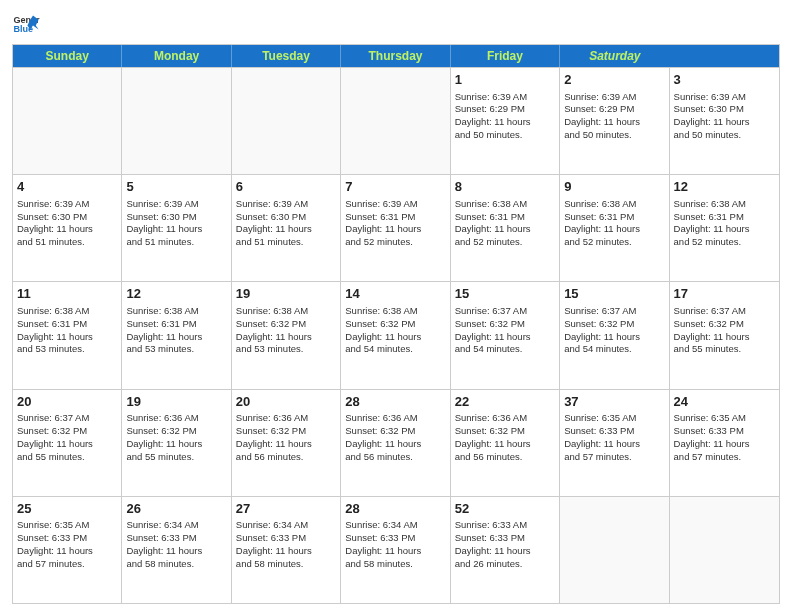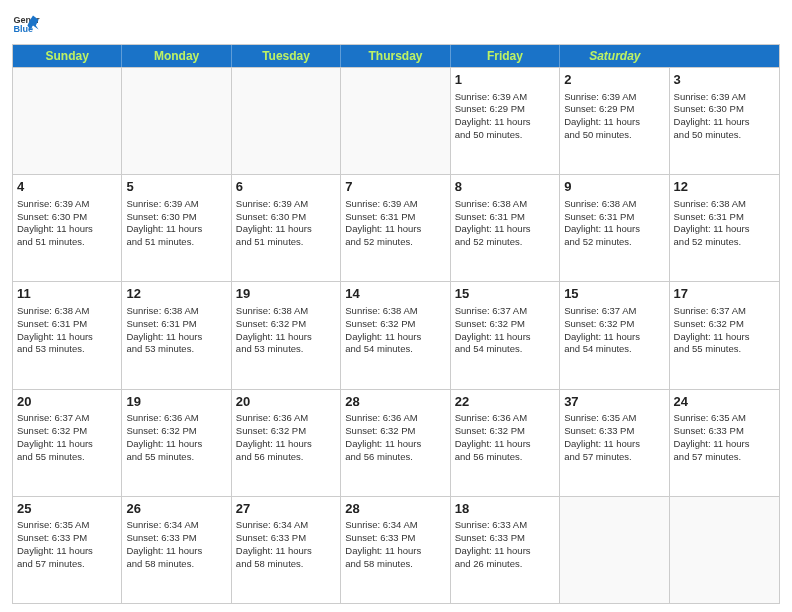--- a/index.html
+++ b/index.html
@@ -156,19 +156,19 @@
           <div class="cal-cell"><span class="day-num">28</span><span>Sunrise: 6:36 AM</span><br><span>Sunset: 6:32 PM</span><br><span>Daylight: 11 hours</span><br><span>and 56 minutes.</span><br></div>
           <div class="cal-cell"><span class="day-num">22</span><span>Sunrise: 6:36 AM</span><br><span>Sunset: 6:32 PM</span><br><span>Daylight: 11 hours</span><br><span>and 56 minutes.</span><br></div>
           <div class="cal-cell"><span class="day-num">37</span><span>Sunrise: 6:35 AM</span><br><span>Sunset: 6:33 PM</span><br><span>Daylight: 11 hours</span><br><span>and 57 minutes.</span><br></div>
           <div class="cal-cell"><span class="day-num">24</span><span>Sunrise: 6:35 AM</span><br><span>Sunset: 6:33 PM</span><br><span>Daylight: 11 hours</span><br><span>and 57 minutes.</span><br></div>
         </div>
         <div class="cal-week">
           <div class="cal-cell"><span class="day-num">25</span><span>Sunrise: 6:35 AM</span><br><span>Sunset: 6:33 PM</span><br><span>Daylight: 11 hours</span><br><span>and 57 minutes.</span><br></div>
           <div class="cal-cell"><span class="day-num">26</span><span>Sunrise: 6:34 AM</span><br><span>Sunset: 6:33 PM</span><br><span>Daylight: 11 hours</span><br><span>and 58 minutes.</span><br></div>
           <div class="cal-cell"><span class="day-num">27</span><span>Sunrise: 6:34 AM</span><br><span>Sunset: 6:33 PM</span><br><span>Daylight: 11 hours</span><br><span>and 58 minutes.</span><br></div>
           <div class="cal-cell"><span class="day-num">28</span><span>Sunrise: 6:34 AM</span><br><span>Sunset: 6:33 PM</span><br><span>Daylight: 11 hours</span><br><span>and 58 minutes.</span><br></div>
-          <div class="cal-cell"><span class="day-num">18</span><span>Sunrise: 6:33 AM</span><br><span>Sunset: 6:33 PM</span><br><span>Daylight: 11 hours</span><br><span>and 26 minutes.</span><br></div>
+          <div class="cal-cell"><span class="day-num">52</span><span>Sunrise: 6:33 AM</span><br><span>Sunset: 6:33 PM</span><br><span>Daylight: 11 hours</span><br><span>and 26 minutes.</span><br></div>
           <div class="cal-cell empty"></div>
           <div class="cal-cell empty"></div>
         </div>
       </div>
   </div>
 </div>
 
 </body></html>

